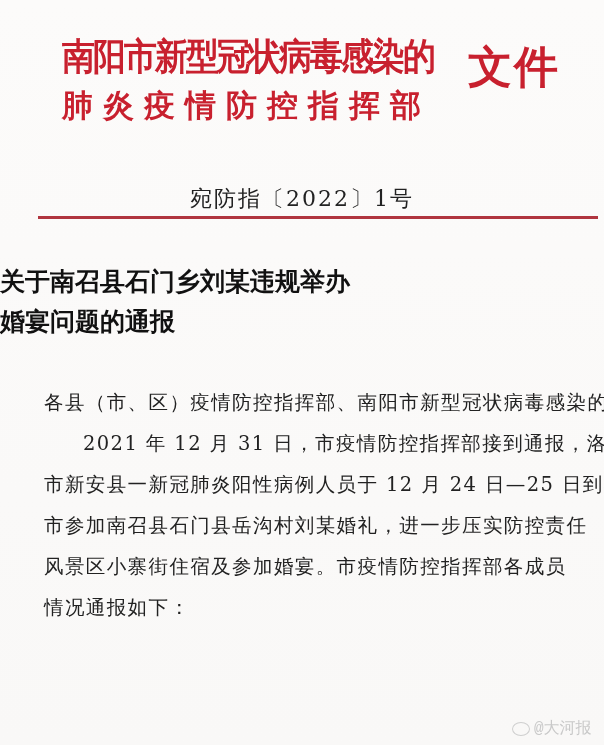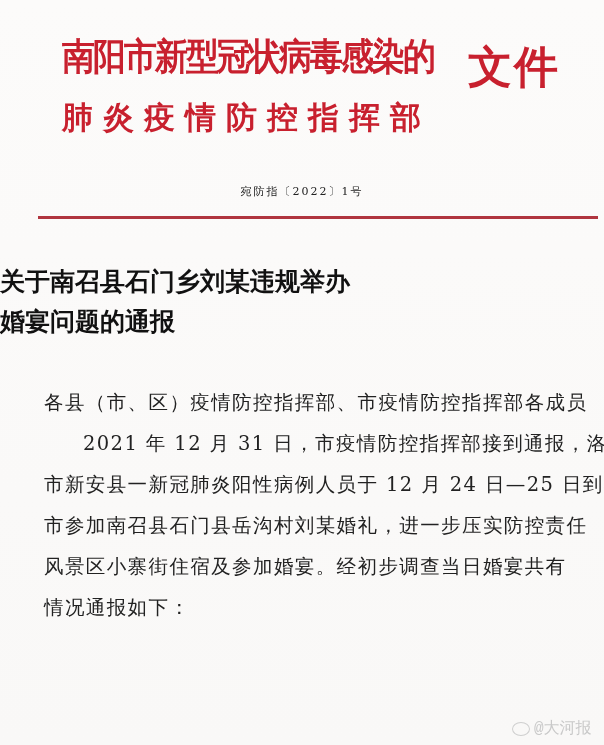--- a/index.html
+++ b/index.html
@@ -13,29 +13,29 @@
   .page { position: absolute; inset: 0; background: linear-gradient(180deg,#fcfbfa 0%,#f9f8f7 100%); }
   .hdr-left {
     position: absolute; left: 62px; top: 32px; width: 396px;
     color: #c8202e; font-weight: bold;
   }
   .hdr-line1 {
     font-size: 33px; line-height: 44px; letter-spacing: -2px; white-space: nowrap;
     transform: scaleY(1.12); transform-origin: left top;
   }
   .hdr-line2 {
-    margin-top: 20px; font-size: 31px; line-height: 42px; letter-spacing: 10px; white-space: nowrap;
+    margin-top: 8px; font-size: 31px; line-height: 42px; letter-spacing: 10px; white-space: nowrap;
   }
   .hdr-right {
     position: absolute; left: 468px; top: 38px;
     color: #c8202e; font-weight: bold; font-size: 44px; letter-spacing: 2px; white-space: nowrap;
   }
   .docno {
     position: absolute; left: 0; right: 0; top: 184px; text-align: center;
-    font-size: 11px; letter-spacing: 2px; color: #222;
+    font-size: 22px; letter-spacing: 2px; color: #222;
   }
   .rule {
     position: absolute; left: 38px; right: 6px; top: 216px; height: 3px;
     background: #b0353f;
   }
   .title {
     position: absolute; left: 0; right: 0; top: 262px; text-align: left;
     font-weight: bold; font-size: 25px; line-height: 40px; color: #111; letter-spacing: 0px;
   }
   .body {
@@ -63,24 +63,24 @@
 
   <div class="docno">宛防指〔2022〕1号</div>
   <div class="rule"></div>
 
   <div class="title">
     <div>关于南召县石门乡刘某违规举办</div>
     <div>婚宴问题的通报</div>
   </div>
 
   <div class="body">
-    <p>各县（市、区）疫情防控指挥部、市疫情防控指挥部各成员</p>
+    <p>各县（市、区）疫情防控指挥部、南阳市新型冠状病毒感染的</p>
     <p class="indent">2021 年 12 月 31 日，市疫情防控指挥部接到通报，洛阳</p>
     <p>市新安县一新冠肺炎阳性病例人员于 12 月 24 日—25 日到我</p>
     <p>市参加南召县石门县岳沟村刘某婚礼，进一步压实防控责任</p>
-    <p>风景区小寨街住宿及参加婚宴。经初步调查当日婚宴共有</p>
+    <p>风景区小寨街住宿及参加婚宴。市疫情防控指挥部各成员</p>
     <p>情况通报如下：</p>
   </div>
 
   <div class="watermark">
     <span class="wb"></span><span>@大河报</span>
   </div>
 </div>
 
 </body></html>

